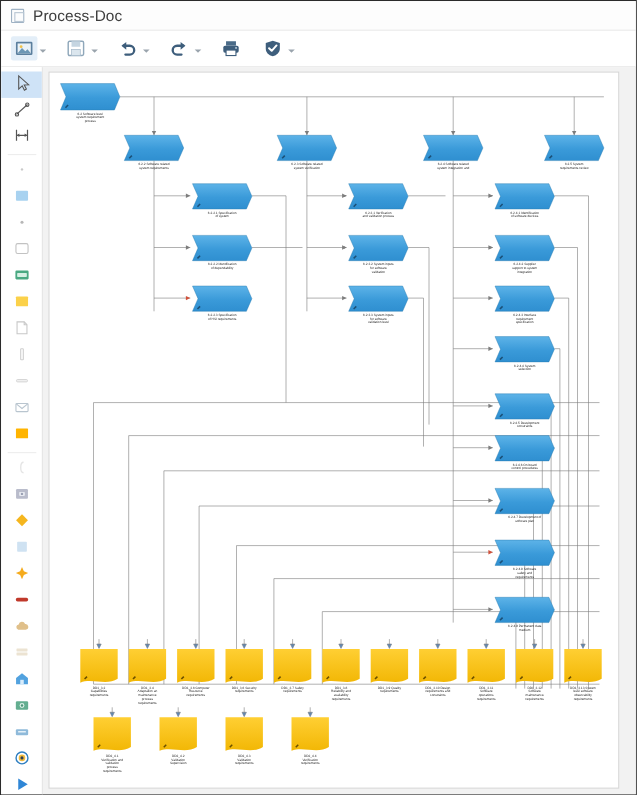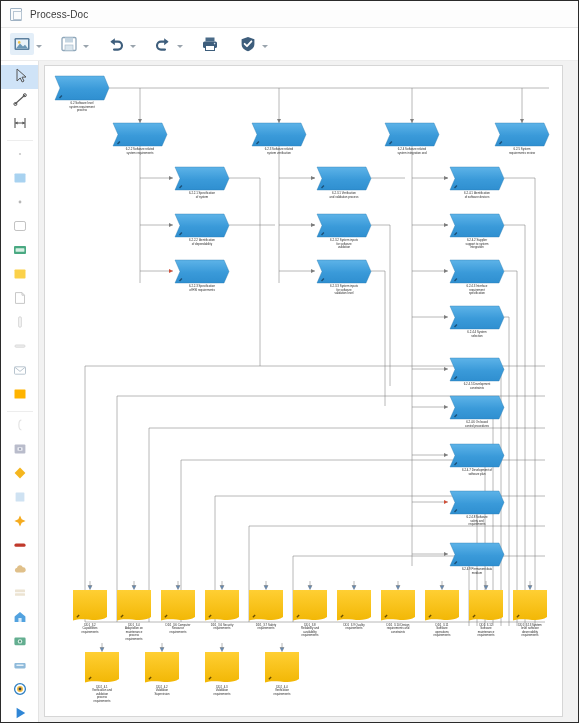--- a/index.html
+++ b/index.html
@@ -35,21 +35,21 @@
     margin-right: 8px;
     background: #fbfcfd;
   }
   #titlebar .doc-icon::after {
     content: "";
     position: absolute; left: 2px; top: 2px;
     width: 7px; height: 7px;
     border: 1px solid #b8c6d3;
   }
   #titlebar .title-text {
-    font-size: 10px; color: #3c3c3c;
+    font-size: 14px; color: #3c3c3c;
     letter-spacing: .1px;
   }
 
   
   #toolbar {
     position: absolute; left: 0; top: 27px;
     width: 579px; height: 33px;
     background: #ffffff;
     border-bottom: 1px solid #ececec;
     display: flex; align-items: center;

